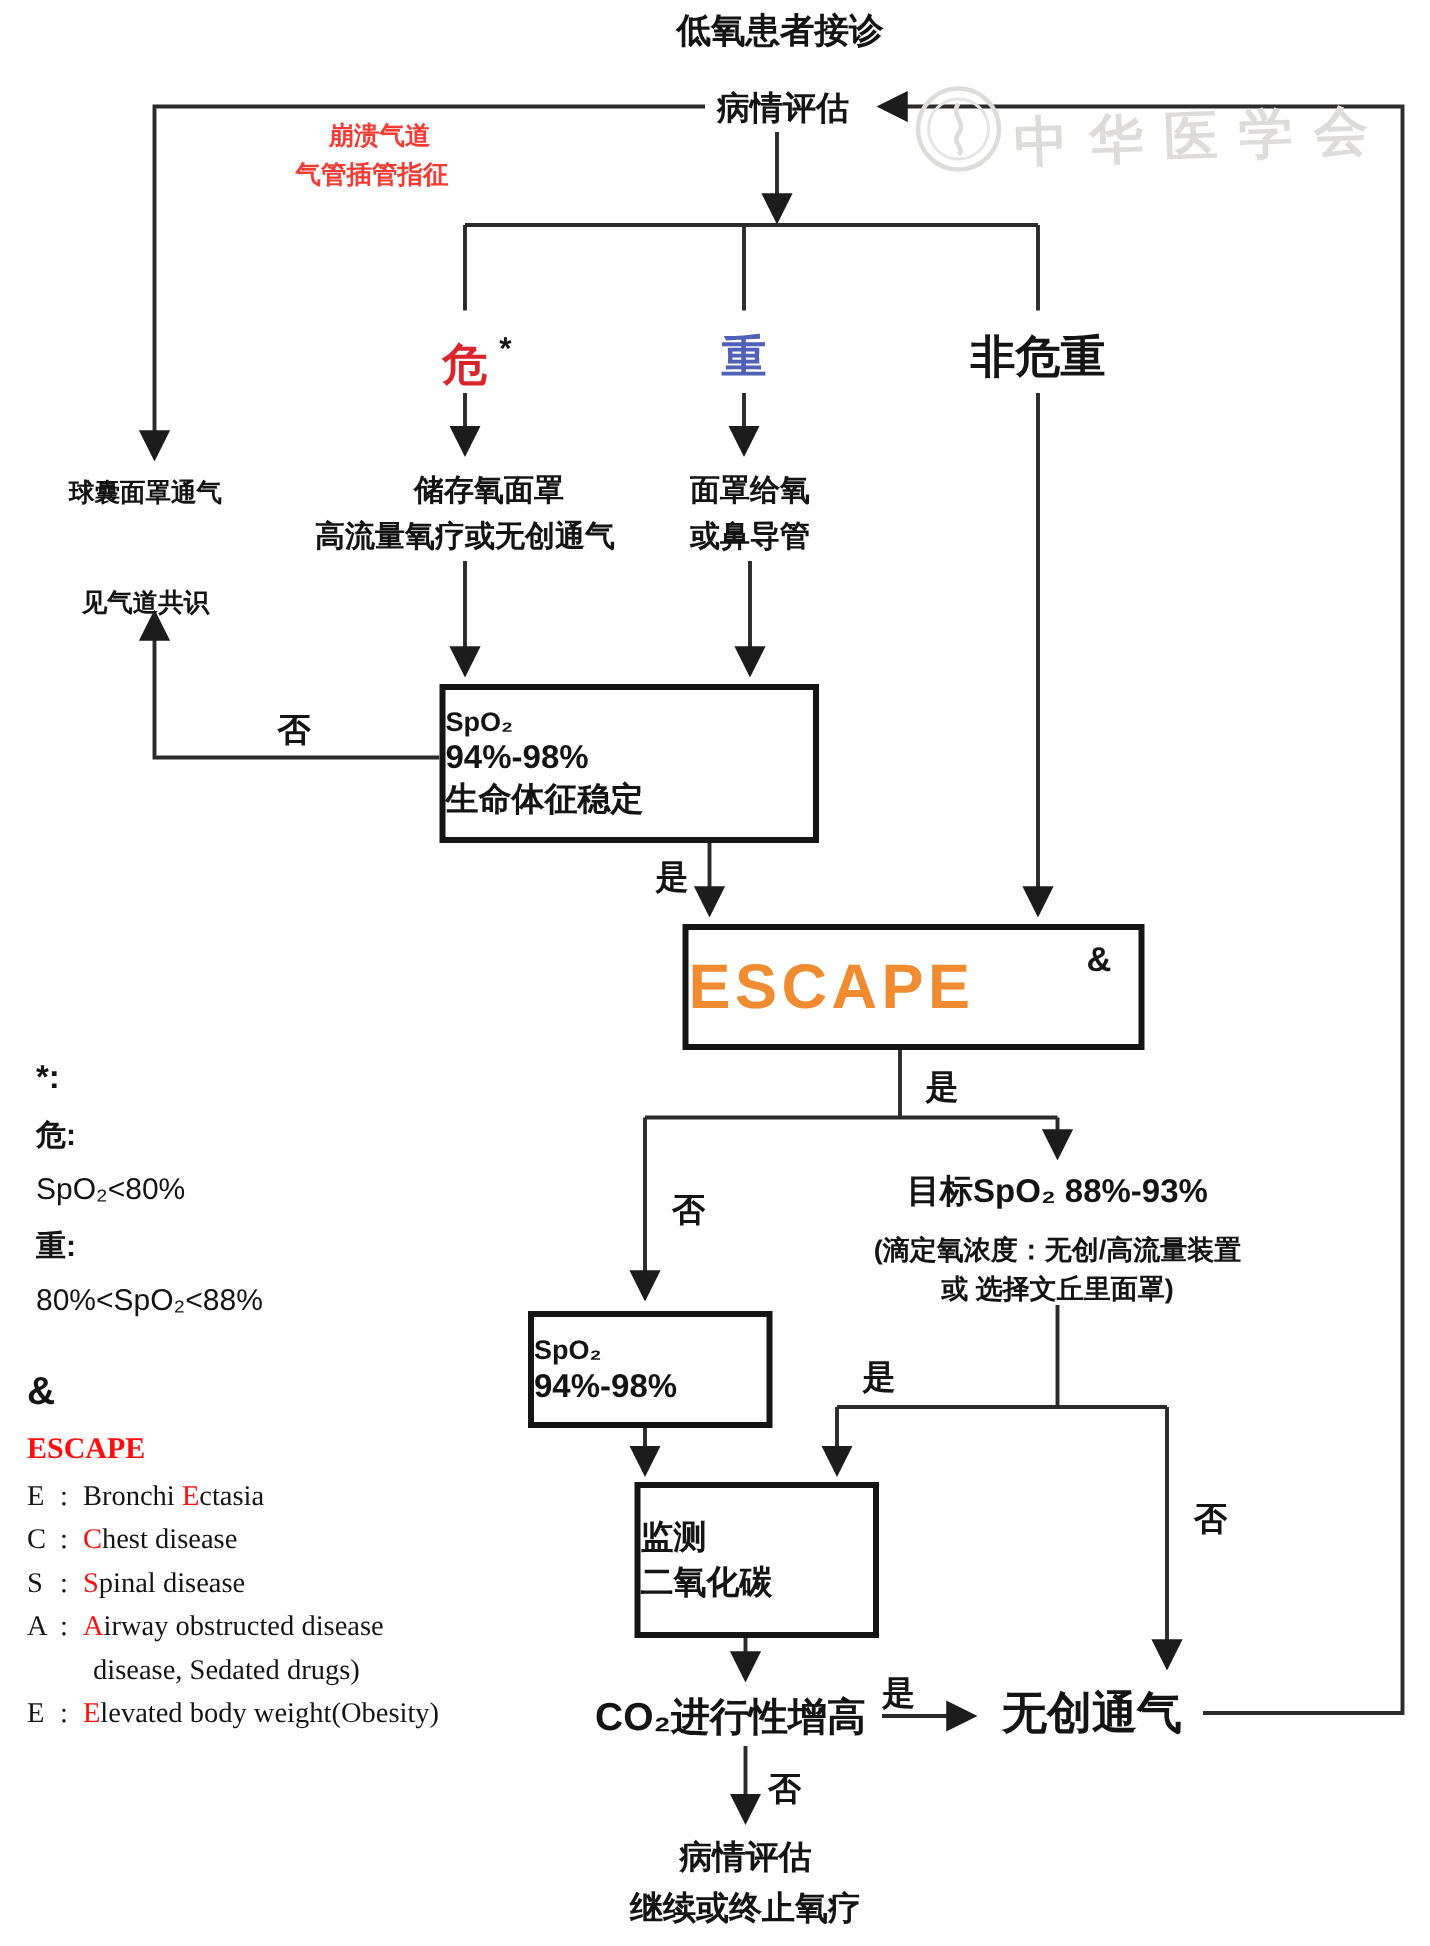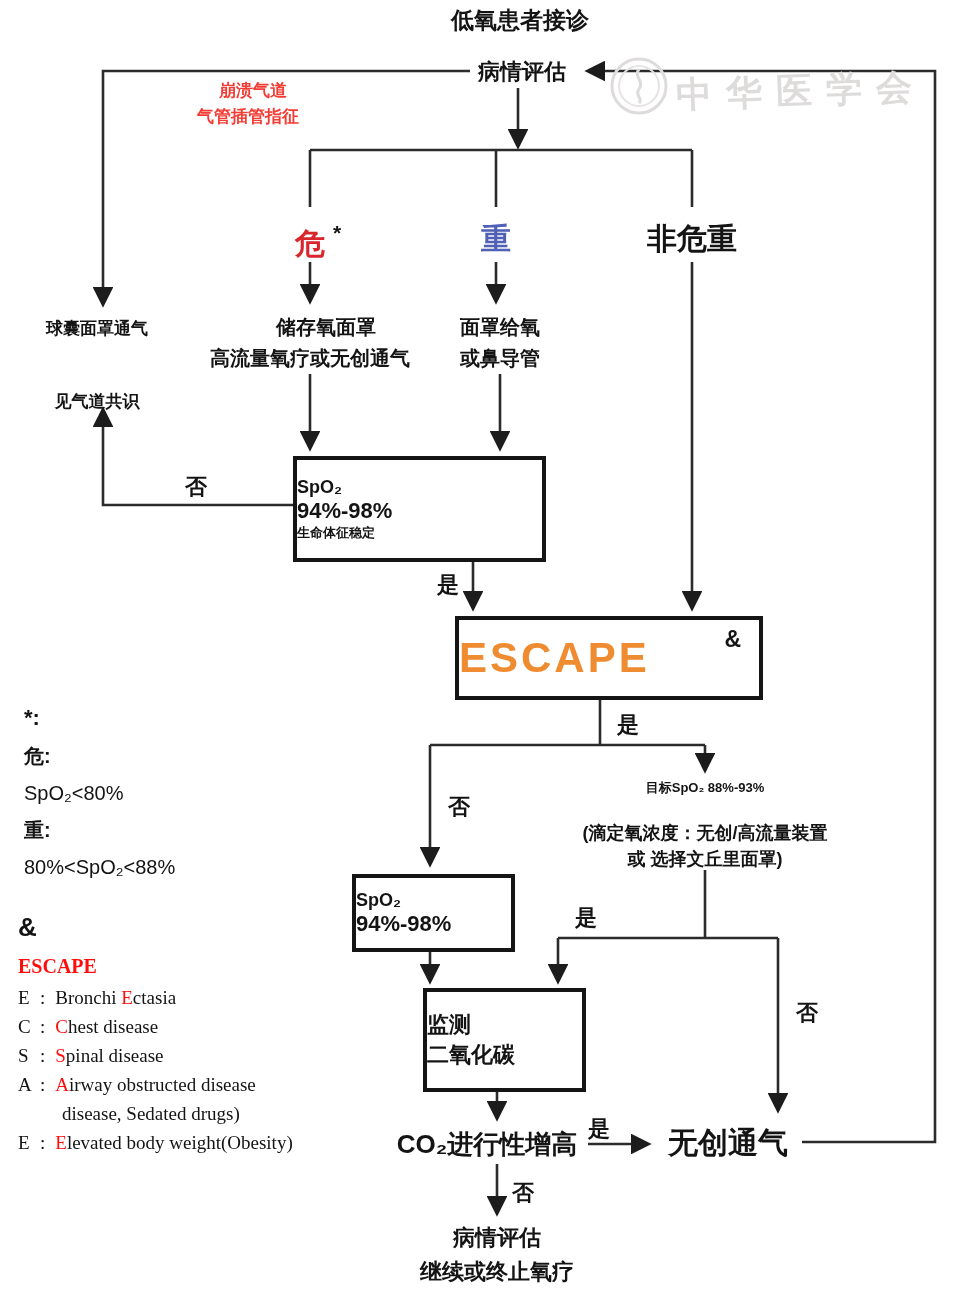--- a/index.html
+++ b/index.html
@@ -5,21 +5,21 @@
   html,body{margin:0;padding:0;background:#ffffff;}
   .stage{
     position:relative;width:953px;height:1297px;background:#fff;overflow:hidden;
     font-family:"Liberation Sans",sans-serif;color:#141414;
   }
   .wires{position:absolute;left:0;top:0;width:953px;height:1297px;}
   .wires .w{stroke:var(--line,#2b2b2b);stroke-width:2.6;fill:none;}
   .n{position:absolute;white-space:nowrap;font-weight:bold;transform:translateX(-50%);text-align:center;line-height:1.25;}
   .nl{position:absolute;white-space:nowrap;font-weight:bold;text-align:left;}
   .t22{font-size:22px;} .t23{font-size:23px;} .t20{font-size:20px;} .t21{font-size:17px;}
-  .t19{font-size:13px;} .t18{font-size:18px;} .t30{font-size:30px;}
+  .t19{font-size:22px;} .t18{font-size:18px;} .t30{font-size:30px;}
   .red{color:var(--red,#de2128);}
   .blue{color:var(--blue,#5060b4);}
   .note{color:var(--note_red,#f23c34);font-size:17px;}
   .box{position:absolute;border:4px solid #151515;background:#fff;display:flex;flex-direction:column;justify-content:center;font-weight:bold;}
   .star{font-size:21px;color:#141414;vertical-align:14px;margin-left:8px;}
   .escape-word{color:var(--orange,#ef8b30);font-size:42px;font-weight:bold;letter-spacing:3px;}
   .escape-sup{position:absolute;right:18px;top:6px;color:#141414;font-size:23px;font-weight:bold;}
   .lbl{position:absolute;font-size:22px;font-weight:bold;color:#141414;white-space:nowrap;}
   .legend-star div{margin-bottom:12px;}
   .serif{font-family:"Liberation Serif",serif;}

